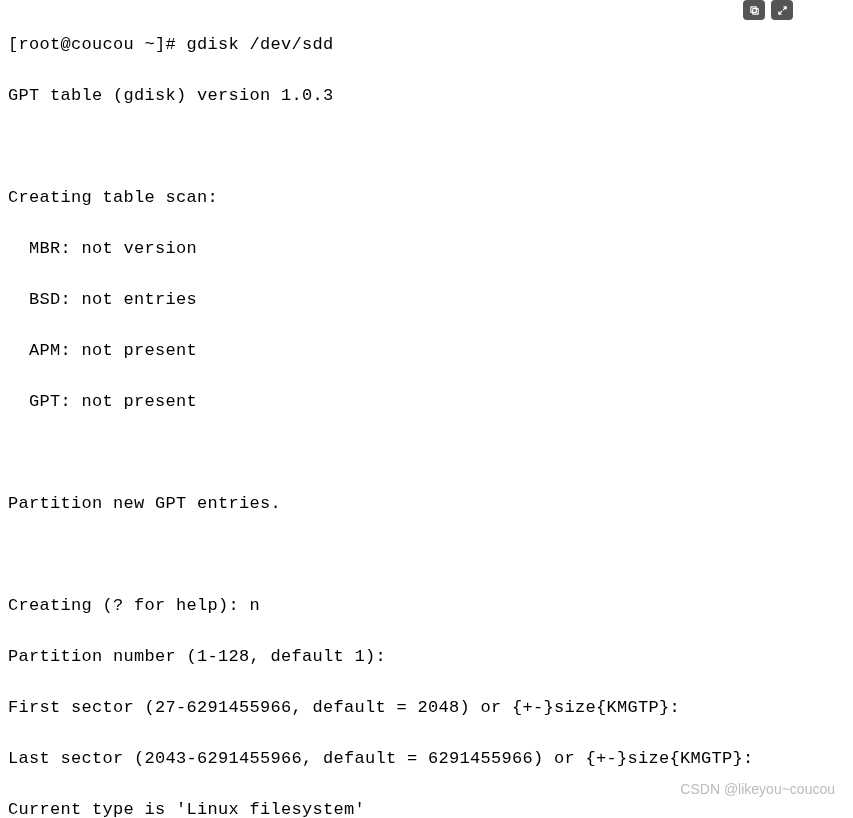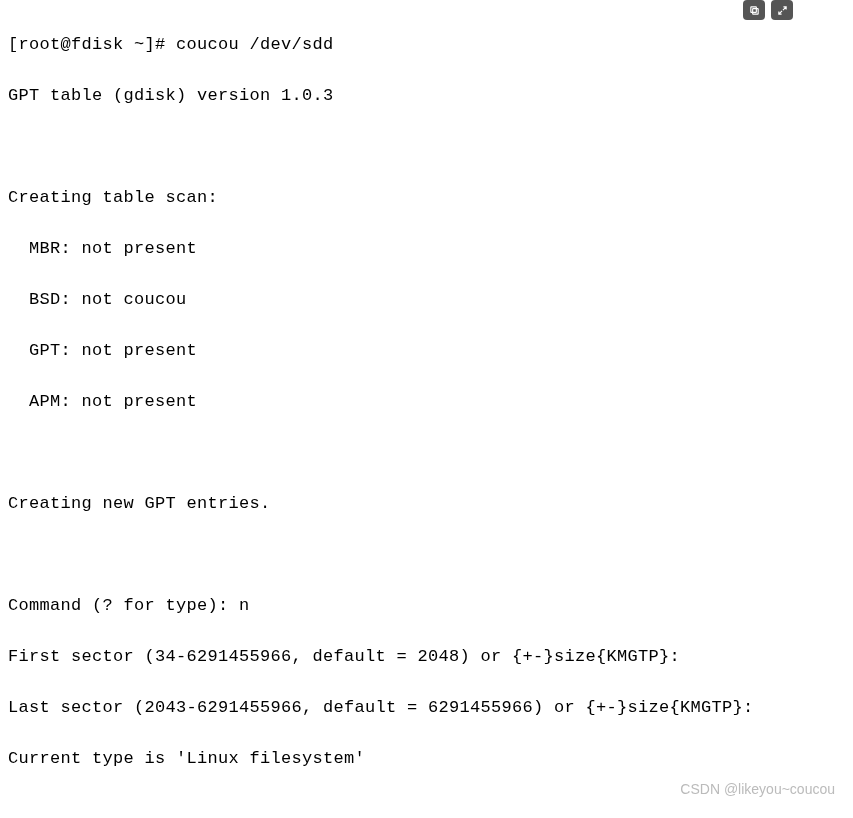--- a/index.html
+++ b/index.html
@@ -64,33 +64,34 @@
       </svg>
   </div>
   <div class="icon-box">
     <svg width="11" height="11" viewBox="0 0 24 24" fill="none" stroke="white" stroke-width="2.5">
         <path d="M14 4h6v6M10 20H4v-6M20 4l-7 7M4 20l7-7"></path>
       </svg>
   </div>
 </div>
 
 <div class="terminal">
-<span class="line"><span>[root@fdisk ~]# </span><span>coucou /dev/sdd</span></span>
+<span class="line"><span>[root@coucou ~]# </span><span>gdisk /dev/sdd</span></span>
 <span class="line">GPT table (gdisk) version 1.0.3</span>
 <span class="line"> </span>
 <span class="line">Creating table scan:</span>
-<span class="line">  MBR: not present</span>
-<span class="line">  BSD: not coucou</span>
+<span class="line">  MBR: not version</span>
+<span class="line">  BSD: not entries</span>
+<span class="line">  APM: not present</span>
 <span class="line">  GPT: not present</span>
-<span class="line">  APM: not present</span>
 <span class="line"> </span>
-<span class="line">Creating new GPT entries.</span>
+<span class="line">Partition new GPT entries.</span>
 <span class="line"> </span>
-<span class="line"><span>Command (? for type): </span><span>n</span></span>
-<span class="line">First sector (34-6291455966, default = 2048) or {+-}size{KMGTP}:</span>
+<span class="line"><span>Creating (? for help): </span><span>n</span></span>
+<span class="line">Partition number (1-128, default 1):</span>
+<span class="line">First sector (27-6291455966, default = 2048) or {+-}size{KMGTP}:</span>
 <span class="line">Last sector (2043-6291455966, default = 6291455966) or {+-}size{KMGTP}:</span>
 <span class="line">Current type is 'Linux filesystem'</span>
 
 
 
 
 
 
 
 

